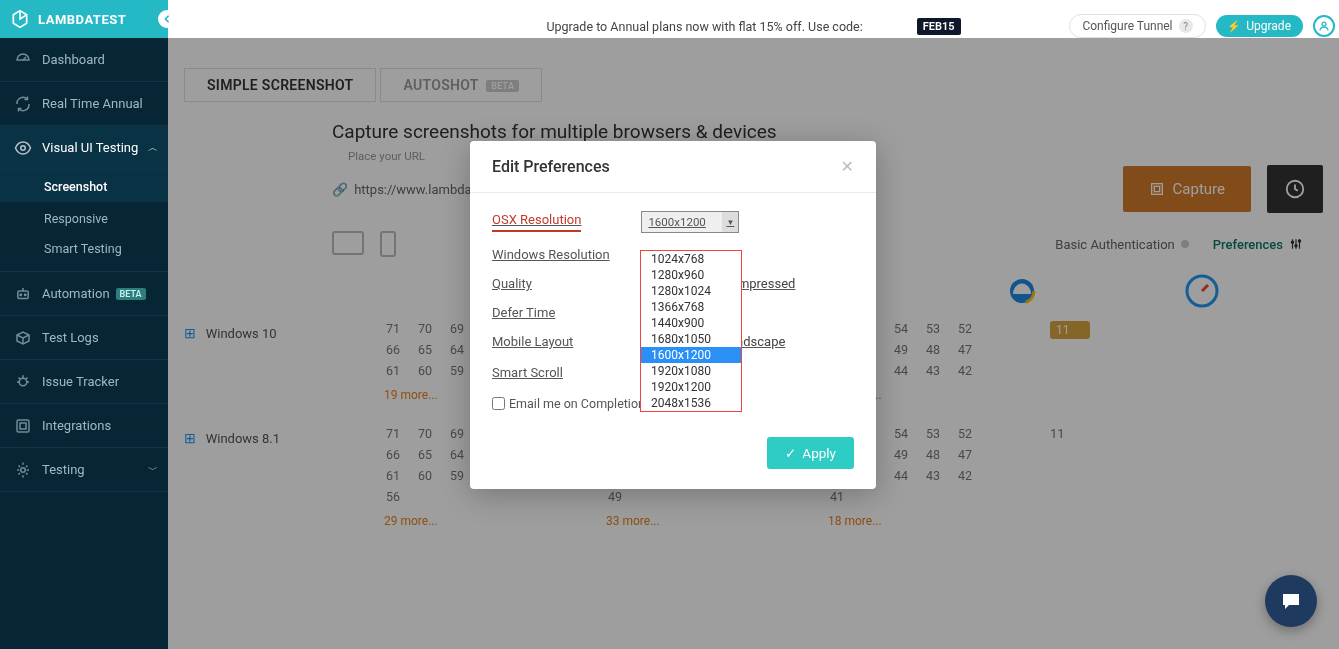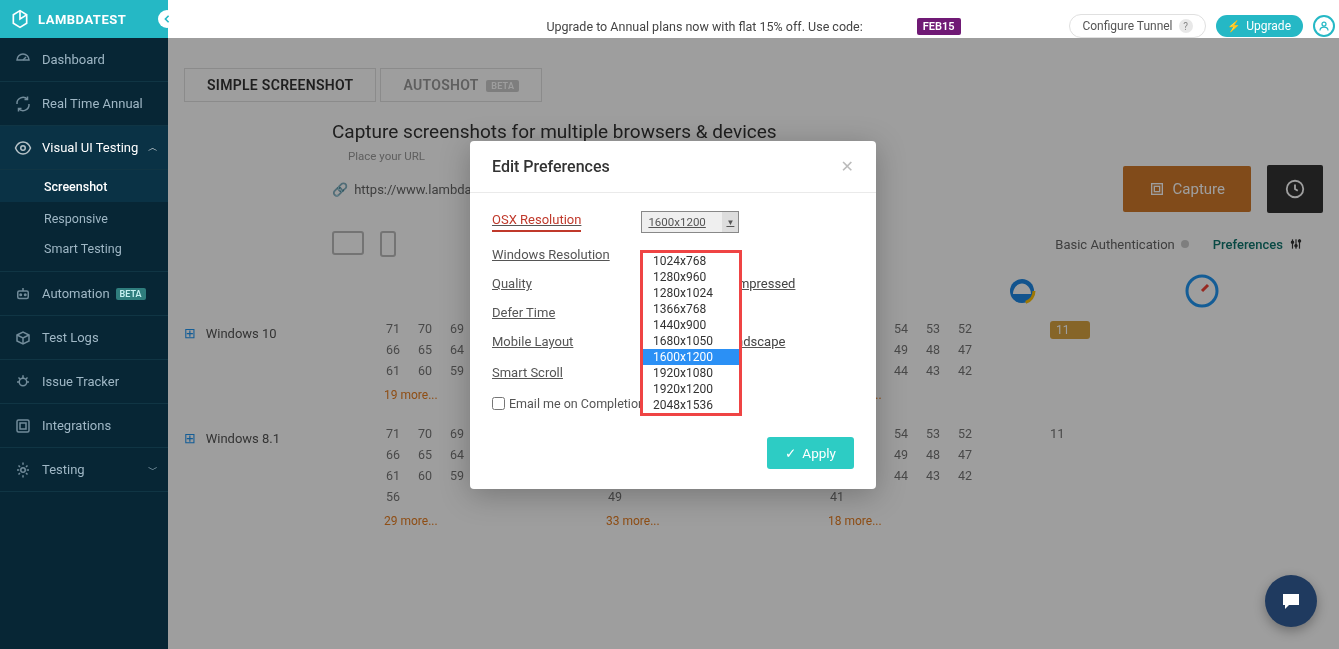--- a/index.html
+++ b/index.html
@@ -16,21 +16,21 @@
 .nav-item .nicon { width: 18px; height: 18px; margin-right: 10px; opacity: 0.7; }
 .nav-item .chev { position: absolute; right: 10px; font-size: 10px; }
 .nav-sub { padding: 0 14px 0 44px; height: 32px; display: flex; align-items: center; font-size: 12.5px; color: #9fb7c5; cursor: pointer; }
 .nav-sub.active { color: #fff; font-weight: 500; background: #0a3245; }
 .nav-item .beta { background: #2f7d7d; color: #c5f0f0; font-size: 9px; padding: 1px 4px; border-radius: 2px; margin-left: 6px; font-weight: 600; }
 .nav-group-end { border-bottom: 1px solid #103544; }
 
 
 .main { flex: 1; display: flex; flex-direction: column; min-width: 0; }
 .topbar { height: 52px; display: flex; align-items: center; padding: 0 16px; font-size: 12.5px; color: #444; justify-content: center; position: relative; gap: 48px; }
-.topbar .promo-code { background: #701a75; color: #fff; padding: 2px 6px; margin-left: 6px; font-weight: 600; border-radius: 2px; font-size: 11px; }
+.topbar .promo-code { background: #0f172a; color: #fff; padding: 2px 6px; margin-left: 6px; font-weight: 600; border-radius: 2px; font-size: 11px; }
 .topbar .right-tools { position: absolute; right: 4px; display: flex; align-items: center; gap: 10px; }
 .tunnel-btn { background: #fff; border: 1px solid #e0e0e0; border-radius: 14px; padding: 4px 12px; font-size: 12px; color: #555; display: flex; align-items: center; gap: 6px; }
 .tunnel-btn .qmark { width: 14px; height: 14px; border-radius: 50%; background: #e8e8e8; color: #888; font-size: 10px; display: flex; align-items: center; justify-content: center; }
 .upgrade-btn { background: #25b8c5; color: #fff; border-radius: 14px; padding: 4px 12px; font-size: 12px; display: flex; align-items: center; gap: 5px; }
 .upgrade-btn .bolt { font-size: 11px; }
 .avatar-icon { width: 22px; height: 22px; border: 2px solid #25b8c5; border-radius: 50%; display: flex; align-items: center; justify-content: center; color: #25b8c5; }
 
 .content { flex: 1; background: #fff; padding: 16px 16px; overflow: hidden; position: relative; }
 
 .tabs { display: flex; gap: 4px; margin-bottom: 18px; }
@@ -79,21 +79,21 @@
 .modal-head { padding: 16px 22px; border-bottom: 1px solid #eaeaea; display: flex; justify-content: space-between; align-items: center; }
 .modal-head h3 { font-size: 16px; font-weight: 500; color: #333; }
 .modal-head .close { color: #bbb; cursor: pointer; font-size: 16px; }
 .modal-body { padding: 18px 22px 14px; }
 .pref-row { display: flex; align-items: center; margin-bottom: 14px; font-size: 13px; color: #555; text-decoration: underline; }
 .pref-row .plabel { width: 150px; }
 .pref-row .pval { flex: 1; color: #444; }
 .pref-row.active .plabel { color: #c0392b; border-bottom: 2px solid #c0392b; padding-bottom: 3px; display: inline-block; width: auto; margin-right: 60px; }
 .select-box { border: 1px solid #888; width: 98px; height: 22px; font-size: 11.5px; display: flex; align-items: center; justify-content: space-between; padding: 0 4px 0 6px; background: #efefef; position: relative; }
 .select-box .arrow { background: #ddd; width: 16px; height: 100%; display: flex; align-items: center; justify-content: center; font-size: 8px; margin-right: -4px; }
-.dropdown { position: absolute; left: 640px; top: 250px; width: 102px; background: #fff; border: 3px solid #ef4444; z-index: 70; font-size: 12px; }
+.dropdown { position: absolute; left: 640px; top: 250px; width: 102px; background: #fff; border: 1px solid #ef4444; z-index: 70; font-size: 12px; }
 .dropdown div { padding: 1px 10px; color: #333; cursor: pointer; }
 .dropdown div.sel { background: #2b90f5; color: #fff; }
 .toggle { width: 34px; height: 16px; background: #25b8c5; border-radius: 10px; position: relative; }
 .toggle::after { content: ''; width: 14px; height: 14px; background: #fff; border-radius: 50%; position: absolute; right: 1px; top: 1px; border: 1px solid #ddd; }
 .chk-row { font-size: 12.5px; color: #555; display: flex; align-items: center; gap: 4px; margin-top: 8px; }
 .chk-row input { margin: 0; }
 .modal-foot { padding: 12px 22px 20px; display: flex; justify-content: flex-end; }
 .apply-btn { background: #2dccc4; color: #fff; padding: 8px 18px; border-radius: 3px; font-size: 13.5px; display: flex; align-items: center; gap: 6px; border: none; cursor: pointer; }
 
 .chat-fab { position: absolute; right: 22px; bottom: 22px; width: 52px; height: 52px; background: #1f3a5f; border-radius: 50%; display: flex; align-items: center; justify-content: center; color: #fff; z-index: 80; box-shadow: 0 4px 12px rgba(0,0,0,0.3); }

